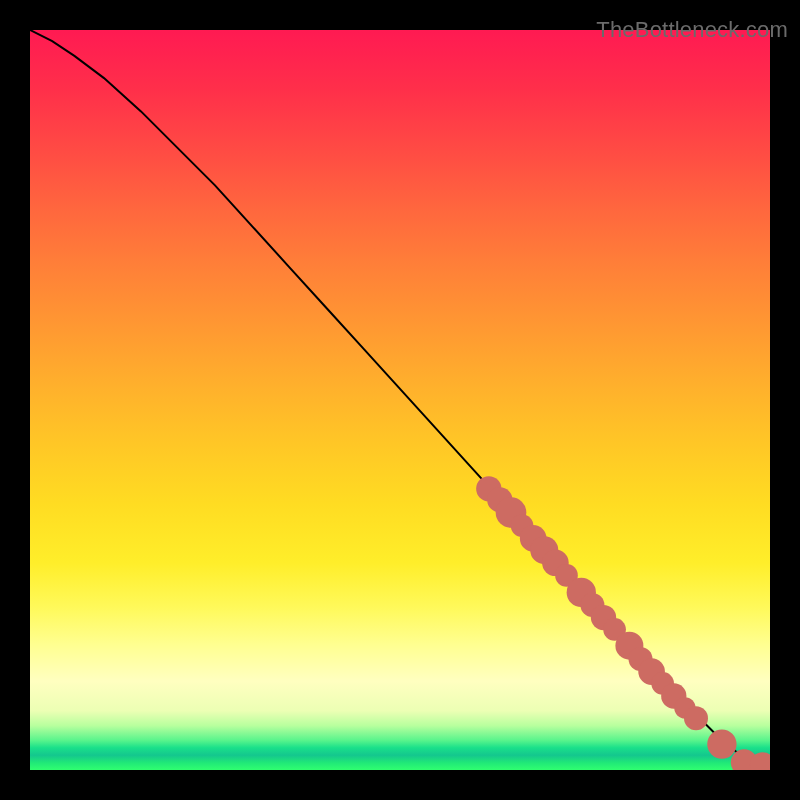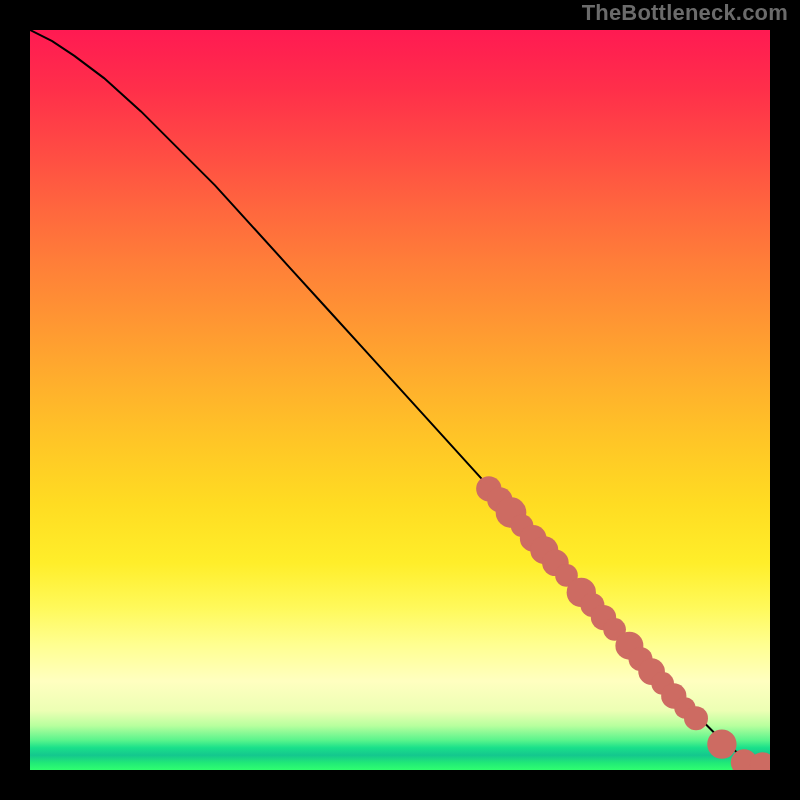--- a/index.html
+++ b/index.html
@@ -46,25 +46,25 @@
       #b8ff9e 94%,
       #58f48c 96%,
       #1ae08a 97%,
       #14c78e 98%,
       #20e878 99%,
       #30ff70 100%
     );
   }
   .watermark {
     position: absolute;
-    top: 0;
+    top: 17px;
     right: 12px;
     color: #6b6b6b;
     font-size: 22px;
-    font-weight: 700;
+    font-weight: 400;
     letter-spacing: 0.2px;
     user-select: none;
   }
   svg.overlay {
     position: absolute;
     left: 30px;
     top: 30px;
     width: 740px;
     height: 740px;
     pointer-events: none;

